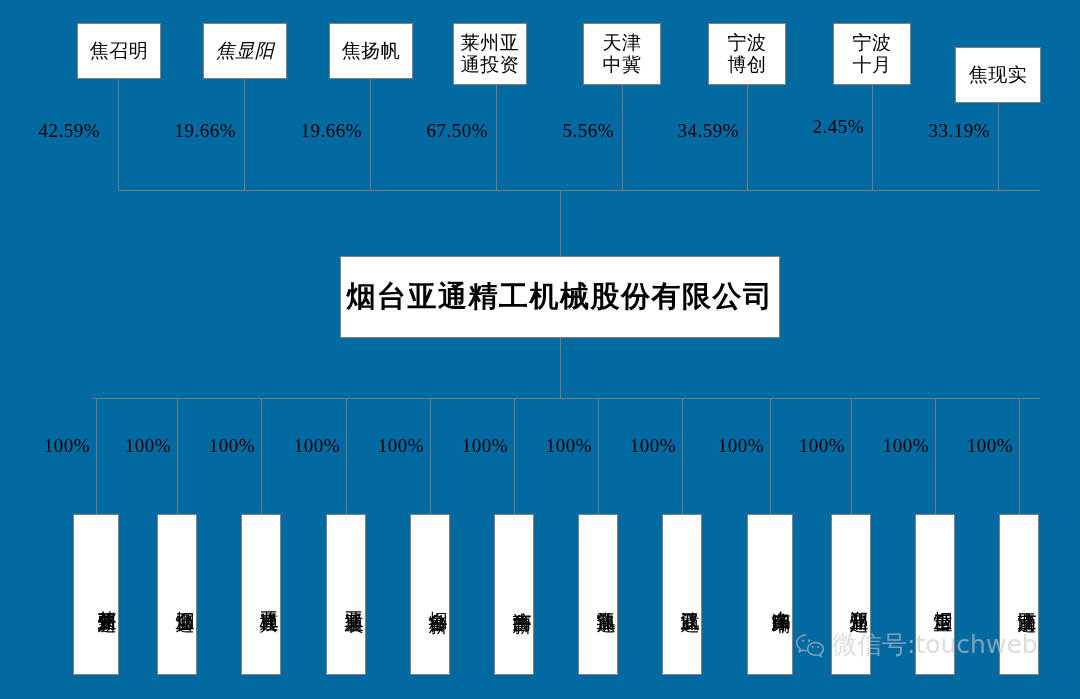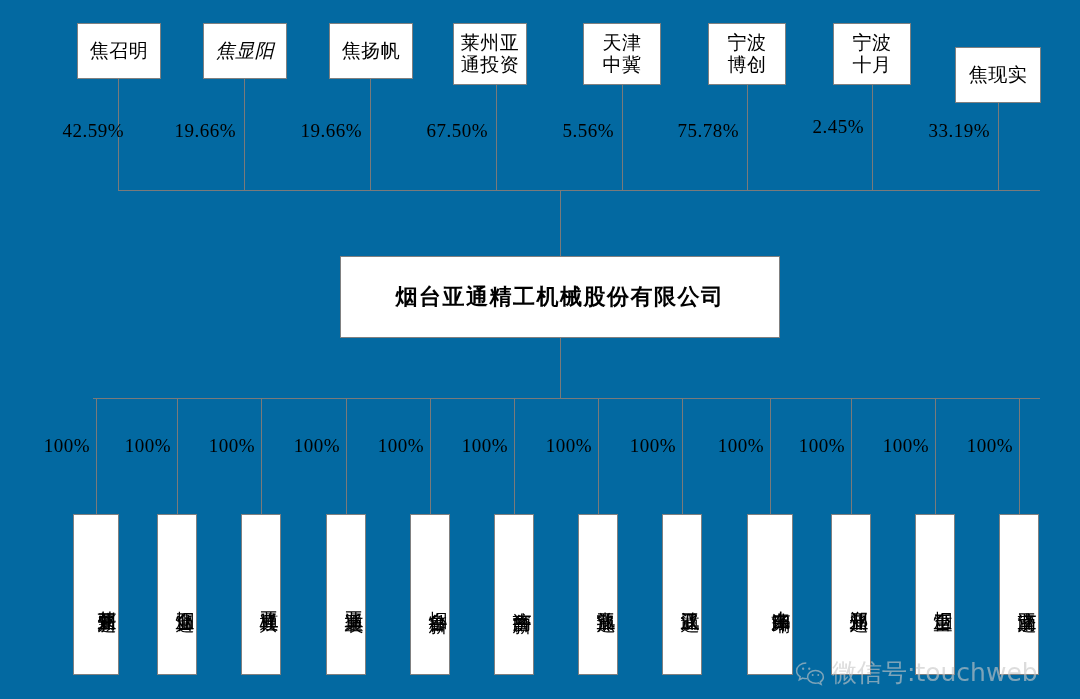--- a/index.html
+++ b/index.html
@@ -32,21 +32,21 @@
     color: #000000;
     z-index: 3;
   }
   .node.shareholder {
     font-size: 19px;
     line-height: 1.18;
     letter-spacing: 0.5px;
     font-weight: 500;
   }
   .node.company {
-    font-size: 22px;
+    font-size: 29px;
     letter-spacing: 1.5px;
     font-weight: 600;
   }
   .node.subsidiary {
     font-size: 19px;
     line-height: 1.2;
     letter-spacing: 1px;
     writing-mode: vertical-rl;
     text-orientation: upright;
     align-items: flex-start;
@@ -78,21 +78,21 @@
     letter-spacing: 0.5px;
     z-index: 2;
   }
   .pct.top { transform: translateX(-100%); }
   .pct.bottom { transform: translateX(-100%); }
 
   
   #watermark {
     position: absolute;
     left: 795px;
-    top: 656px;
+    top: 628px;
     display: flex;
     align-items: center;
     gap: 7px;
     z-index: 5;
     pointer-events: none;
     opacity: 0.62;
   }
   #watermark .wm-text {
     font-family: "DejaVu Sans", "Liberation Sans", sans-serif;
     font-size: 25px;
@@ -109,21 +109,21 @@
 </head>
 <body>
 
 <div id="canvas">
 
   <div id="shareholder-layer">
       <div class="node shareholder" style="left: 77px; top: 23px; width: 84px; height: 56px;">
         <span style="white-space: pre-line;">焦召明</span>
       </div>
       <div class="vline" style="left: 118px; top: 79px; height: 111px;"></div>
-      <div class="pct top" style="left: 124px; top: 120px; text-align: right;">42.59%</div>
+      <div class="pct top" style="left: 100px; top: 120px; text-align: right;">42.59%</div>
       <div class="node shareholder" style="left: 203px; top: 23px; width: 84px; height: 56px;">
         <span style="white-space: pre-line; font-style: italic;">焦显阳</span>
       </div>
       <div class="vline" style="left: 244px; top: 79px; height: 111px;"></div>
       <div class="pct top" style="left: 236px; top: 120px;">19.66%</div>
       <div class="node shareholder" style="left: 329px; top: 23px; width: 84px; height: 56px;">
         <span style="white-space: pre-line;">焦扬帆</span>
       </div>
       <div class="vline" style="left: 370px; top: 79px; height: 111px;"></div>
       <div class="pct top" style="left: 362px; top: 120px;">19.66%</div>
@@ -137,21 +137,21 @@
         <span style="white-space: pre-line;">天津
 中冀</span>
       </div>
       <div class="vline" style="left: 622px; top: 85px; height: 105px;"></div>
       <div class="pct top" style="left: 614px; top: 120px;">5.56%</div>
       <div class="node shareholder" style="left: 708px; top: 23px; width: 78px; height: 62px;">
         <span style="white-space: pre-line;">宁波
 博创</span>
       </div>
       <div class="vline" style="left: 747px; top: 85px; height: 105px;"></div>
-      <div class="pct top" style="left: 739px; top: 120px;">75.78%</div>
+      <div class="pct top" style="left: 739px; top: 120px;">34.59%</div>
       <div class="node shareholder" style="left: 833px; top: 23px; width: 78px; height: 62px;">
         <span style="white-space: pre-line;">宁波
 十月</span>
       </div>
       <div class="vline" style="left: 872px; top: 85px; height: 105px;"></div>
       <div class="pct top" style="left: 864px; top: 116px;">2.45%</div>
       <div class="node shareholder" style="left: 955px; top: 23px; width: 86px; height: 56px; margin-top: 24px;">
         <span style="white-space: pre-line;">焦现实</span>
       </div>
       <div class="vline" style="left: 998px; top: 79px; height: 111px;"></div>

